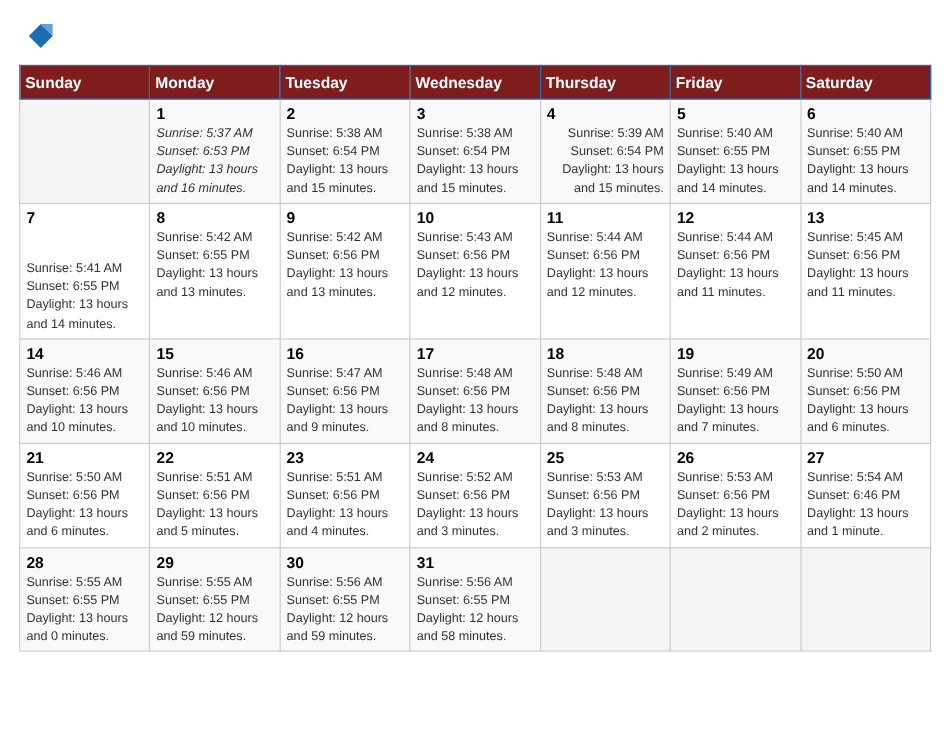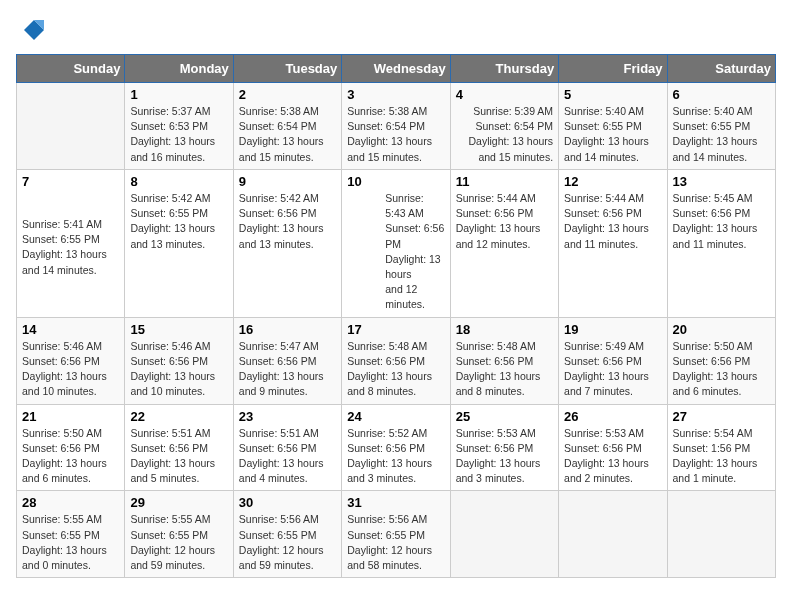--- a/index.html
+++ b/index.html
@@ -47,24 +47,24 @@
       font-size: 15px;
       font-weight: normal;
       color: #555;
     }
     table {
       width: 100%;
       border-collapse: collapse;
       font-size: 11px;
     }
     thead tr th {
-      background-color: #737373;
+      background-color: #7f1d1d;
       color: #fff;
       padding: 6px 4px;
-      text-align: right;
+      text-align: left;
       font-size: 13px;
       font-weight: bold;
       border: 1px solid #2a6aaf;
     }
     tbody tr td {
       border: 1px solid #ccc;
       padding: 4px 5px;
       vertical-align: top;
       width: calc(100% / 7);
       height: 80px;
@@ -118,21 +118,21 @@
         <th>Thursday</th>
         <th>Friday</th>
         <th>Saturday</th>
       </tr>
   </thead>
   <tbody id="calendar-body">
   <tr>
         <td class="empty-cell"></td>
         <td>
           <span class="day-num">1</span>
-          <div class="day-info" style="white-space: pre-wrap;">Sunrise: 5:37 AM
+          <div class="day-info" style="white-space: pre-wrap; font-style: italic;">Sunrise: 5:37 AM
 Sunset: 6:53 PM
 Daylight: 13 hours
 and 16 minutes.</div>
         </td>
         <td>
           <span class="day-num">2</span>
           <div class="day-info" style="white-space: pre-wrap;">Sunrise: 5:38 AM
 Sunset: 6:54 PM
 Daylight: 13 hours
 and 15 minutes.</div>
@@ -183,21 +183,21 @@
         </td>
         <td>
           <span class="day-num">9</span>
           <div class="day-info" style="white-space: pre-wrap;">Sunrise: 5:42 AM
 Sunset: 6:56 PM
 Daylight: 13 hours
 and 13 minutes.</div>
         </td>
         <td>
           <span class="day-num">10</span>
-          <div class="day-info" style="white-space: pre-wrap; margin-left: 38px;">Sunrise: 5:43 AM
+          <div class="day-info" style="white-space: pre-wrap;">Sunrise: 5:43 AM
 Sunset: 6:56 PM
 Daylight: 13 hours
 and 12 minutes.</div>
         </td>
         <td>
           <span class="day-num">11</span>
           <div class="day-info" style="white-space: pre-wrap;">Sunrise: 5:44 AM
 Sunset: 6:56 PM
 Daylight: 13 hours
 and 12 minutes.</div>
@@ -307,21 +307,21 @@
         <td>
           <span class="day-num">26</span>
           <div class="day-info" style="white-space: pre-wrap;">Sunrise: 5:53 AM
 Sunset: 6:56 PM
 Daylight: 13 hours
 and 2 minutes.</div>
         </td>
         <td>
           <span class="day-num">27</span>
           <div class="day-info" style="white-space: pre-wrap;">Sunrise: 5:54 AM
-Sunset: 1:56 PM
+Sunset: 6:46 PM
 Daylight: 13 hours
 and 1 minute.</div>
         </td>
       </tr>
       <tr>
         <td>
           <span class="day-num">28</span>
           <div class="day-info" style="white-space: pre-wrap;">Sunrise: 5:55 AM
 Sunset: 6:55 PM
 Daylight: 13 hours

